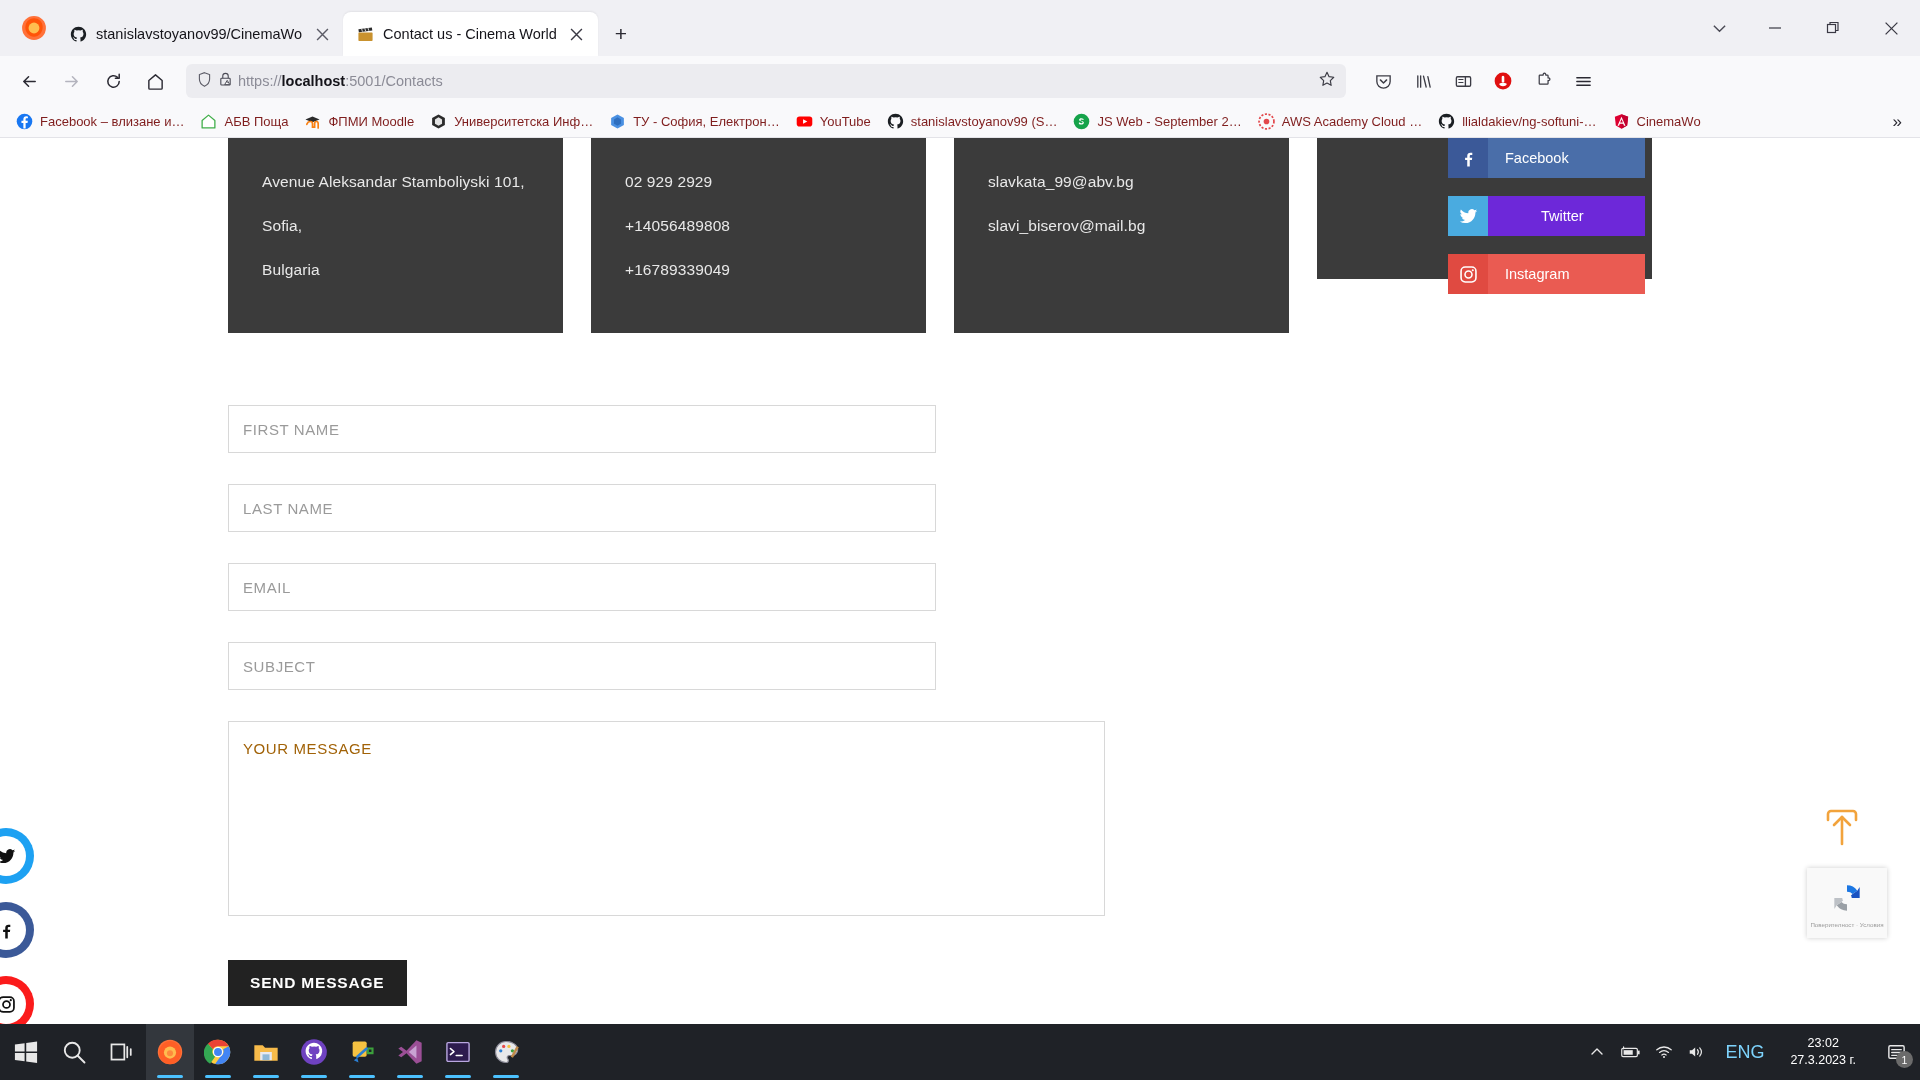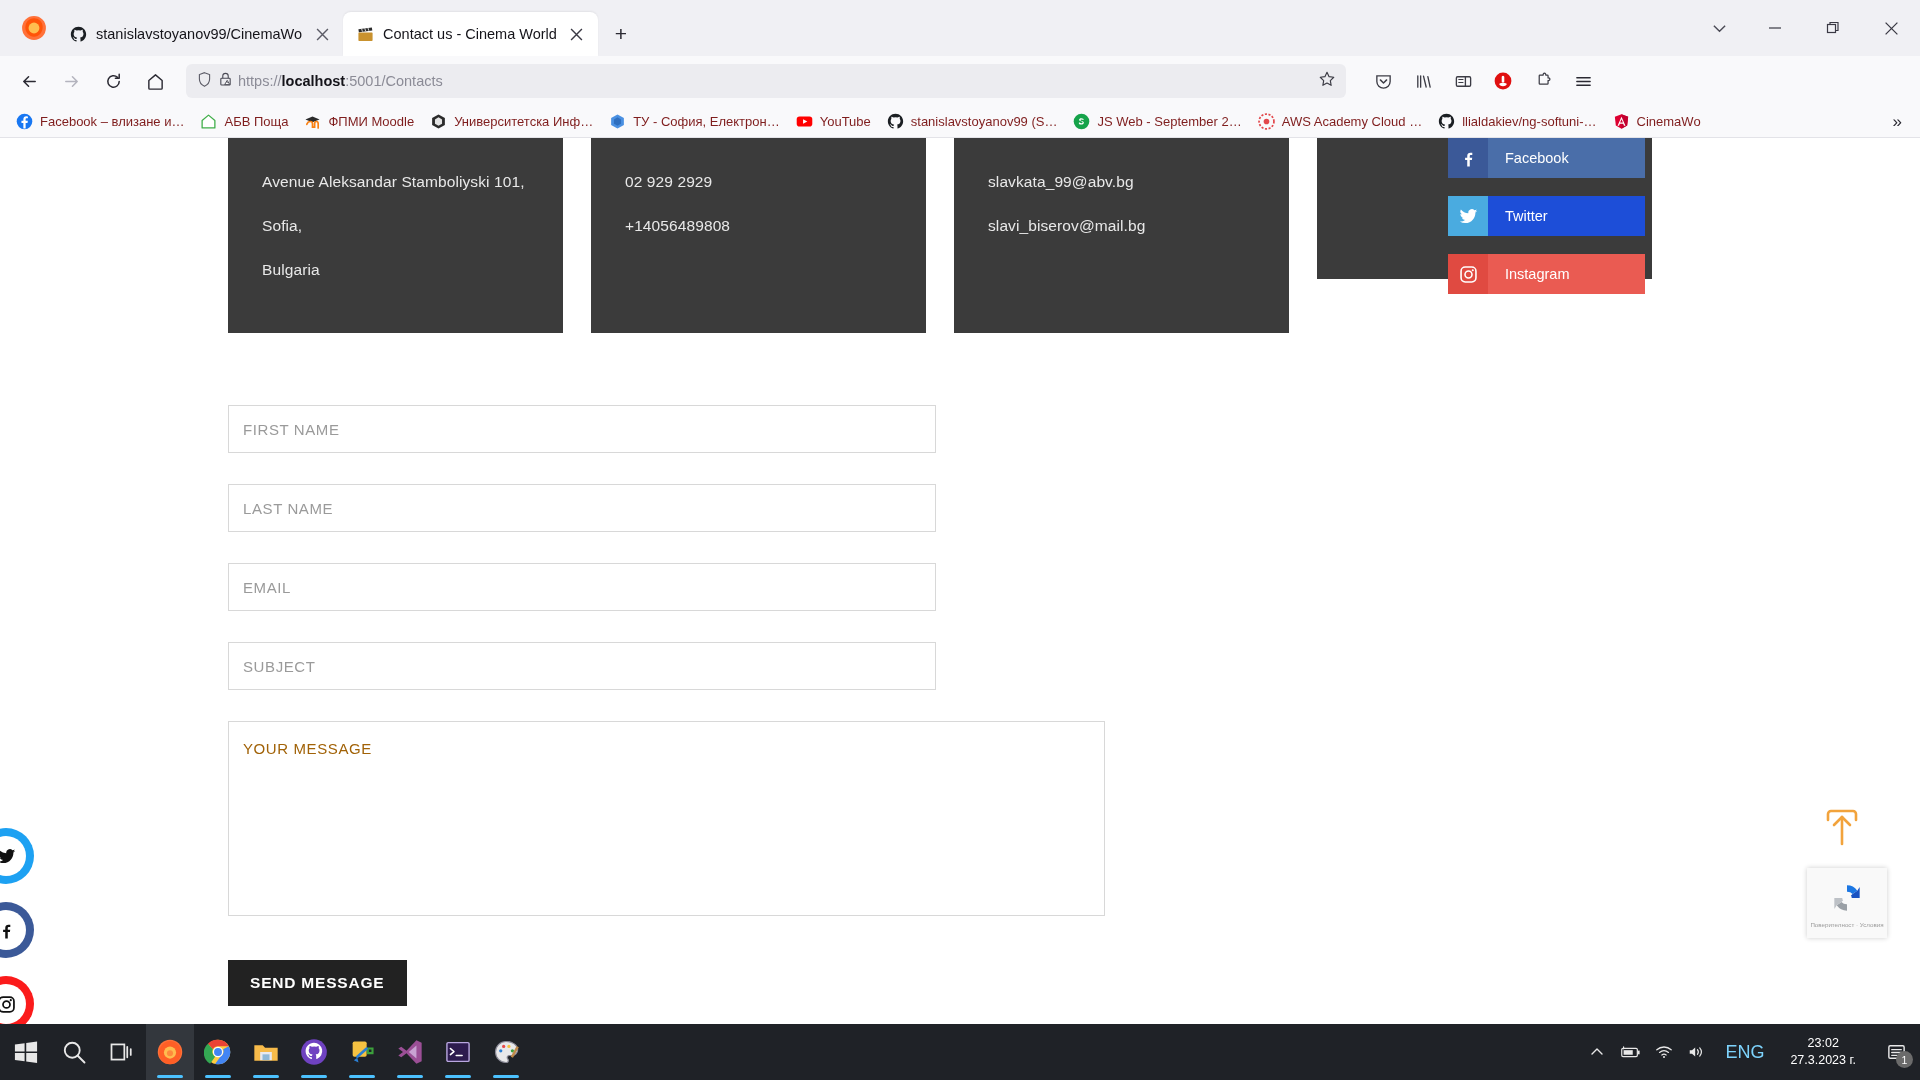--- a/index.html
+++ b/index.html
@@ -59,21 +59,21 @@
   .cards { display: flex; gap: 28px; padding: 0 228px; position: relative; }
   .card { width: 335px; height: 195px; background: #3b3b3b; padding: 22px 34px 0 34px; }
   .card-line { color: #e8e8e8; font-size: 15.5px; line-height: 44px; letter-spacing: .1px; }
 
   .social-wrap { width: 335px; height: 141px; background: #3b3b3b; }
   .sbtn { width: 197px; height: 40px; display: flex; align-items: center; margin: 0 0 18px 131px; }
   .sbtn-ico { width: 40px; height: 40px; display: flex; align-items: center; justify-content: center; }
   .sbtn-ico svg { width: 19px; height: 19px; fill: #fff; }
   .sbtn-label { color: #fff; font-size: 14.5px; padding-left: 17px; }
   .sbtn.fb { background: #4a6ea9; } .sbtn.fb .sbtn-ico { background: #3b5998; }
-  .sbtn.tw { background: #1d4ed8; } .sbtn.tw .sbtn-ico { background: #4aabe0; }
+  .sbtn.tw { background: #6d28d9; gap: 36px; } .sbtn.tw .sbtn-ico { background: #4aabe0; }
   .sbtn.ig { background: #ea5b52; } .sbtn.ig .sbtn-ico { background: #e04a41; }
 
   
   .form { padding: 72px 0 0 228px; }
   .field {
     width: 708px; height: 48px; border: 1px solid #d8d8d8; background: #fff;
     display: flex; align-items: center; padding: 0 14px; margin-bottom: 31px;
   }
   .field .ph { font-size: 15px; color: #9a9a9a; letter-spacing: .6px; }
   .textarea {
@@ -381,20 +381,21 @@
 
     <div class="cards">
       <div class="card">
         <div class="card-line">Avenue Aleksandar Stamboliyski 101,</div>
         <div class="card-line">Sofia,</div>
         <div class="card-line">Bulgaria</div>
       </div>
       <div class="card">
         <div class="card-line">02 929 2929</div>
         <div class="card-line">+14056489808</div>
+        <div class="card-line">+16789339049</div>
       </div>
       <div class="card">
         <div class="card-line">slavkata_99@abv.bg</div>
         <div class="card-line">slavi_biserov@mail.bg</div>
       </div>
       <div class="social-wrap">
         <div class="sbtn fb">
           <span class="sbtn-ico">
               <svg viewBox="0 0 24 24">
                 <path d="M13.6 22v-8h2.7l.4-3h-3.1V9c0-.9.3-1.5 1.6-1.5h1.6V4.8A22 22 0 0 0 14.4 4.6c-2.4 0-4 1.4-4 4.1V11H7.7v3h2.7v8z"></path>

